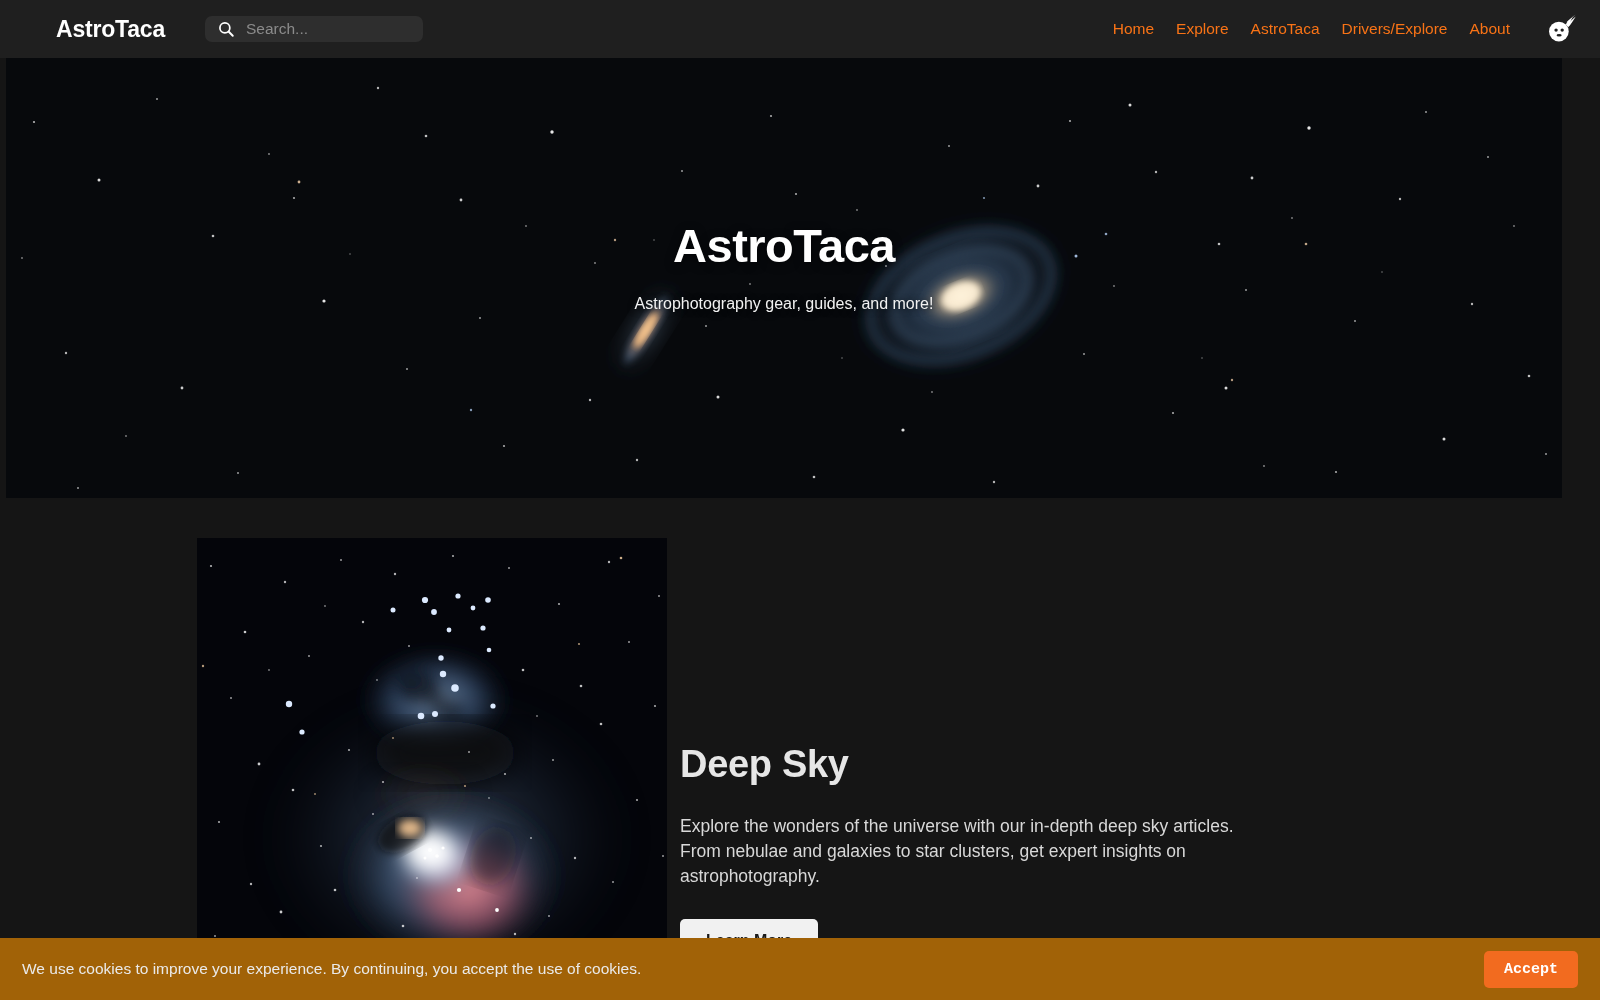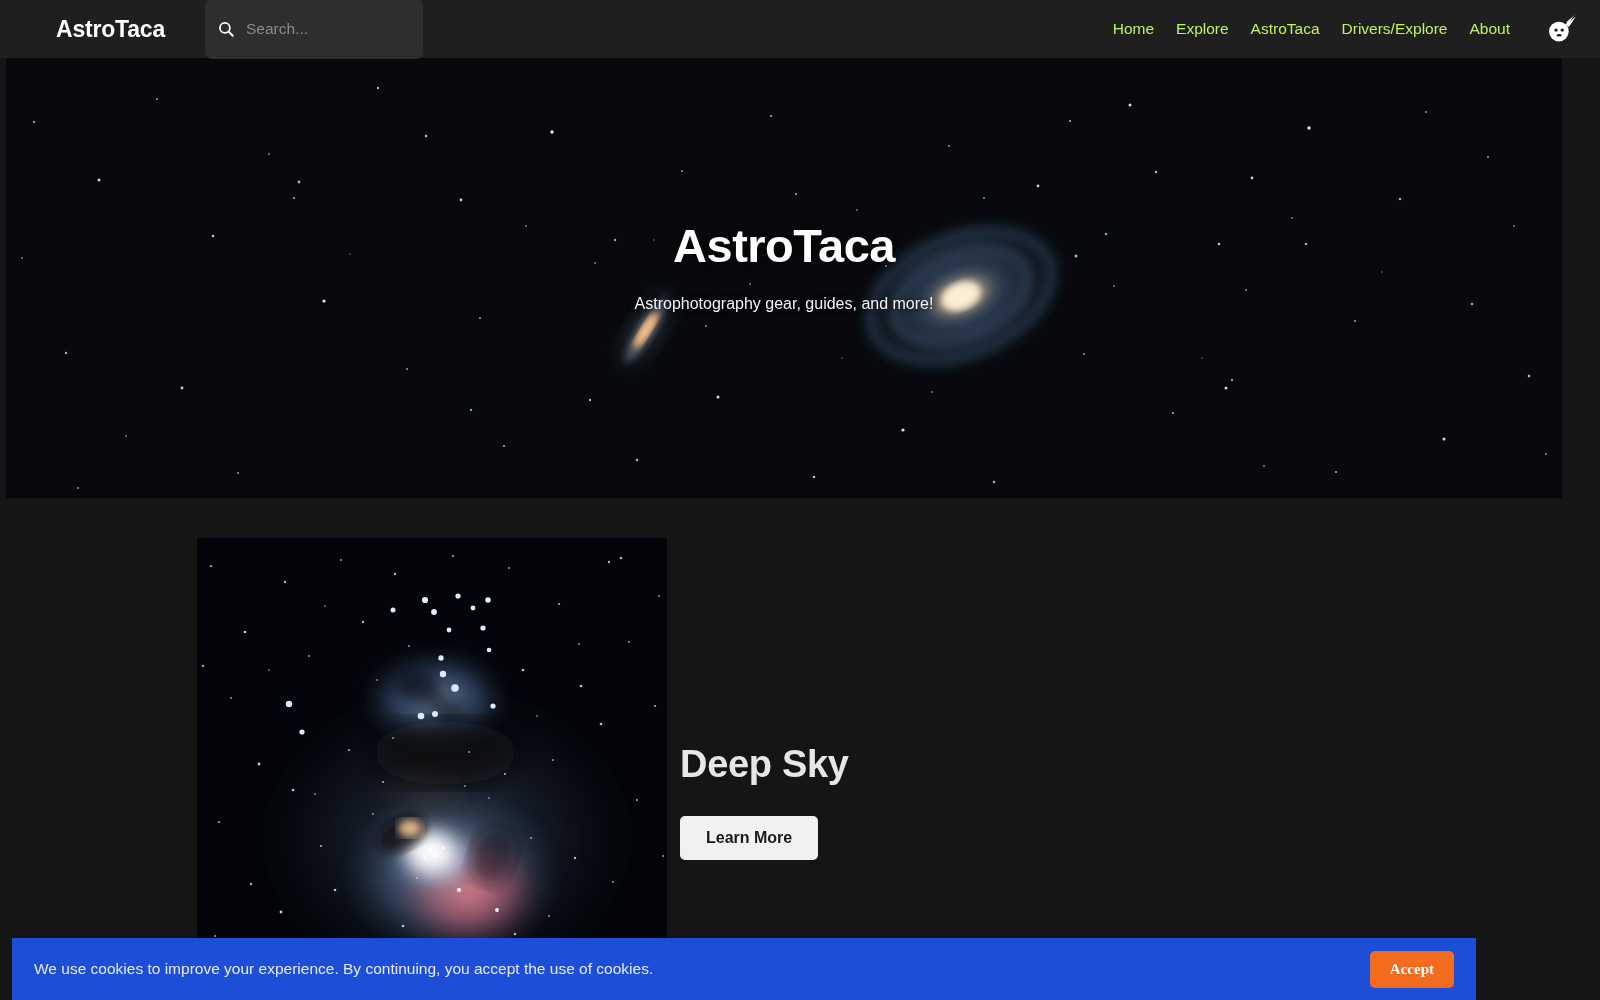--- a/index.html
+++ b/index.html
@@ -28,21 +28,21 @@
     margin-left: 56px;
     font-size: 23px;
     font-weight: bold;
     color: #ffffff;
     letter-spacing: -0.2px;
     white-space: nowrap;
   }
   .search-wrap {
     margin-left: 40px;
     width: 218px;
-    height: 60px;
+    height: 26px;
     background: #2e2e2e;
     border-radius: 7px;
     display: flex;
     align-items: center;
     padding: 0 12px;
   }
   .search-icon {
     width: 18px; height: 18px;
     flex: 0 0 18px;
     margin-right: 11px;
@@ -60,21 +60,21 @@
   .search-input::placeholder { color: #8b8b8b; }
 
   .nav {
     margin-left: auto;
     display: flex;
     align-items: center;
     gap: 22px;
     margin-right: 22px;
   }
   .nav a {
-    color: #bef264;
+    color: #f97316;
     font-size: 15.5px;
     text-decoration: none;
     white-space: nowrap;
   }
   .logo-icon {
     width: 34px; height: 34px;
     margin-left: 12px;
     display: block;
   }
 
@@ -161,41 +161,40 @@
     font-size: 16px;
     font-weight: bold;
     padding: 13px 26px;
     cursor: pointer;
   }
 
   
   .cookie-bar {
     position: absolute;
     left: 0; bottom: 0;
-    width: 1464px;
+    width: 1600px;
     height: 62px;
-    background: #1d4ed8;
+    background: #a16207;
     display: flex;
     align-items: center;
     z-index: 60;
-    margin-left: 12px;
   }
   .cookie-text {
     margin-left: 22px;
     color: #eaeaea;
     font-size: 15.5px;
   }
   .accept-btn {
     margin-left: auto;
     margin-right: 22px;
     background: #f26b1f;
     color: #ffffff;
     border: none;
     border-radius: 5px;
-    font-family: Liberation Serif, serif;
+    font-family: Liberation Mono, monospace;
     font-size: 15px;
     font-weight: bold;
     padding: 10px 20px;
     cursor: pointer;
   }
 </style>
 </head>
 <body>
 
 <div class="header">
@@ -527,20 +526,21 @@
         <circle cx="382" cy="106" r="1.1" opacity=".65"></circle>
           <circle cx="196" cy="200" r="1.0" opacity=".6"></circle>
         <circle cx="268" cy="248" r="1.1" opacity=".65"></circle>
           <circle cx="118" cy="256" r="1.0" opacity=".6"></circle>
       </g>
     </svg>
   </div>
 
   <div class="feature-text">
     <h2 class="feature-title">Deep Sky</h2>
+    <p class="feature-body">Explore the wonders of the universe with our in-depth deep sky articles. From nebulae and galaxies to star clusters, get expert insights on astrophotography.</p>
     <button class="learn-btn">Learn More</button>
   </div>
 </section>
 
 <div class="cookie-bar">
   <span class="cookie-text">We use cookies to improve your experience. By continuing, you accept the use of cookies.</span>
   <button class="accept-btn">Accept</button>
 </div>
 
 </body></html>

